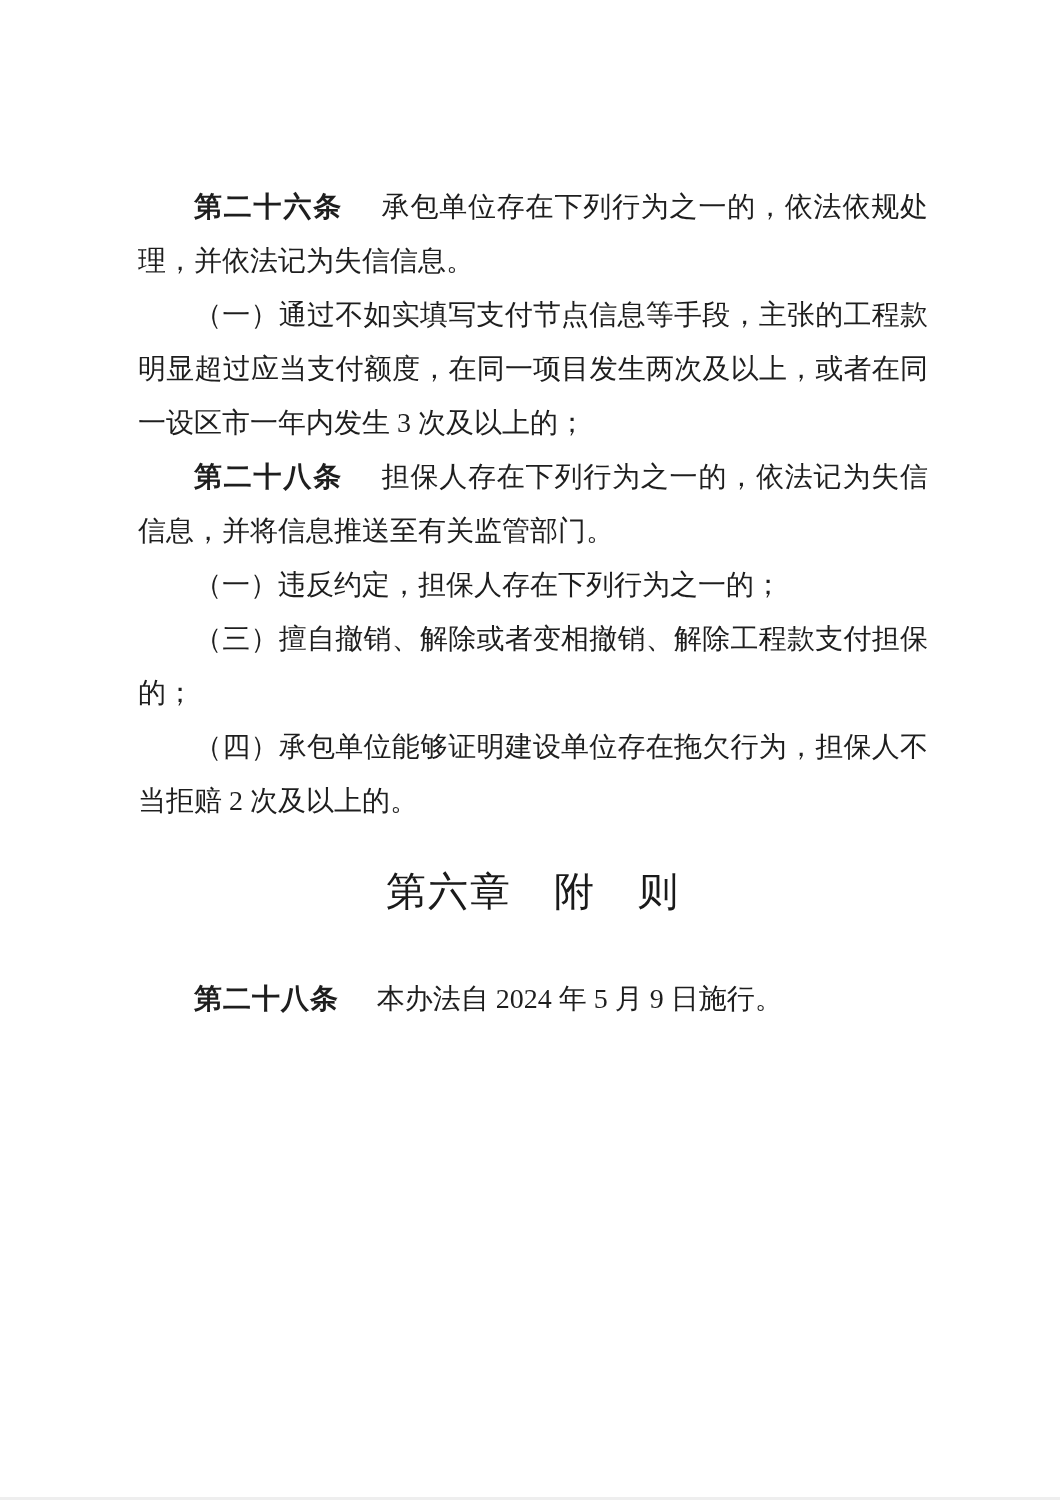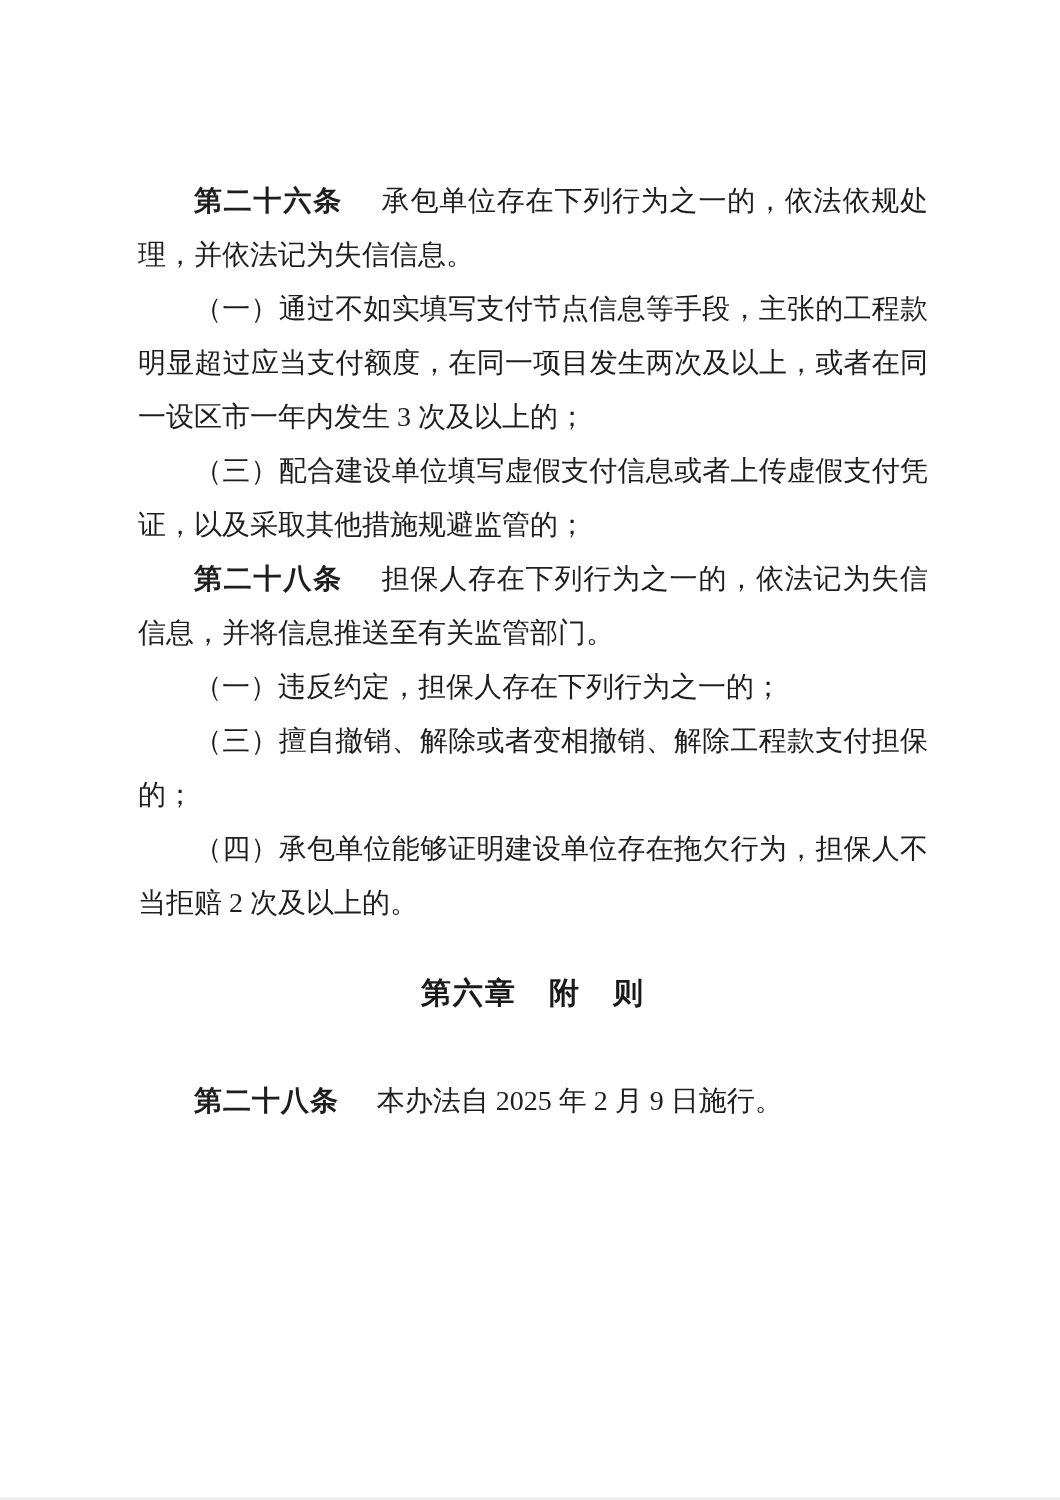--- a/index.html
+++ b/index.html
@@ -11,21 +11,21 @@
     position: relative;
     width: 1060px;
     height: 1500px;
     background: #ffffff;
     overflow: hidden;
     box-sizing: border-box;
     border-bottom: 3px solid #eeeeee;
   }
   .content {
     position: absolute;
-    top: 174px;
+    top: 180px;
     left: 138px;
     width: 790px;
     font-family: "Liberation Serif", "DejaVu Serif", serif;
     font-size: 28px;
     line-height: 54px;
     color: #1e1e1e;
     text-align: justify;
   }
   p.para {
     margin: 0;
@@ -36,49 +36,48 @@
     font-weight: bold;
     font-family: "Liberation Sans", "DejaVu Sans", sans-serif;
     margin-right: 0.35em;
     letter-spacing: 1px;
   }
   h2.chapter-heading {
     margin: 36px 0 54px 0;
     padding: 0;
     text-align: center;
     font-family: "Liberation Sans", "DejaVu Sans", sans-serif;
-    font-size: 30px;
-    font-weight: bold;
+    font-size: 40px;
+    font-weight: normal;
     line-height: 54px;
     color: #1a1a1a;
     letter-spacing: 2px;
     text-indent: 0;
   }
 </style>
 </head>
 <body>
 
 <div class="page">
   <div class="content">
 
     <p class="para"><span class="article-prefix">第二十六条</span><span>　承包单位存在下列行为之一的，依法依规处理，并依法记为失信信息。</span></p>
 
     <p class="para"><span>（一）通过不如实填写支付节点信息等手段，主张的工程款明显超过应当支付额度，在同一项目发生两次及以上，或者在同一设区市一年内发生 3 次及以上的；</span></p>
 
 
-    <p class="para"><span>（三）配合建设单位填写虚假支付信息或者上传虚假支付凭证，以及采取其他措施规避监管的；</span></p>
 
 
     <p class="para"><span class="article-prefix">第二十八条</span><span>　担保人存在下列行为之一的，依法记为失信信息，并将信息推送至有关监管部门。</span></p>
 
     <p class="para"><span>（一）违反约定，担保人存在下列行为之一的；</span></p>
 
 
     <p class="para"><span>（三）擅自撤销、解除或者变相撤销、解除工程款支付担保的；</span></p>
 
     <p class="para"><span>（四）承包单位能够证明建设单位存在拖欠行为，担保人不当拒赔 2 次及以上的。</span></p>
 
     <h2 class="chapter-heading">第六章　附　则</h2>
 
-    <p class="para"><span class="article-prefix">第二十八条</span><span>　本办法自 2025 年 2 月 9 日施行。</span></p>
+    <p class="para"><span class="article-prefix">第二十八条</span><span>　本办法自 2024 年 5 月 9 日施行。</span></p>
 
   </div>
 </div>
 
 </body></html>

